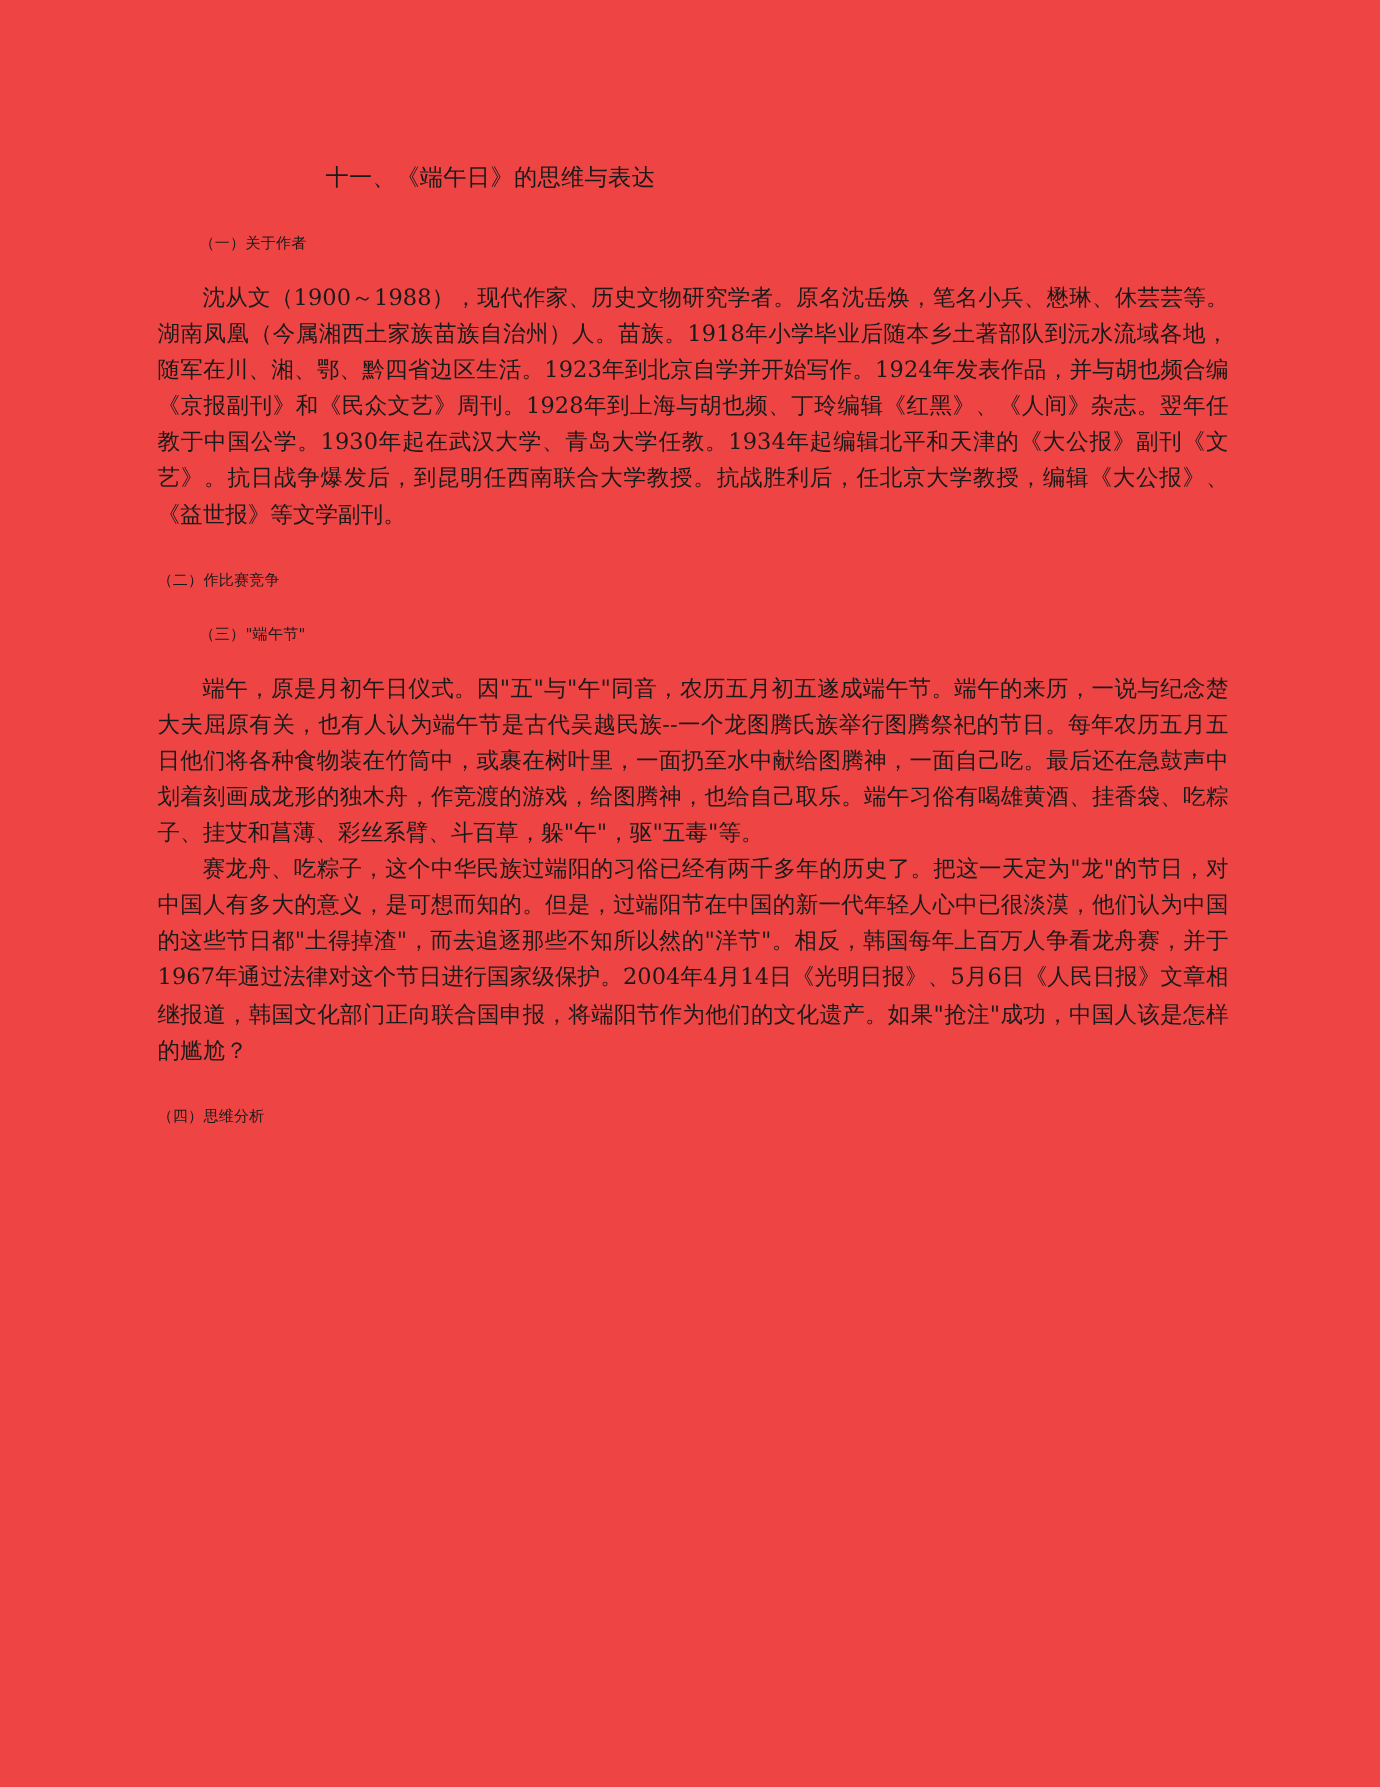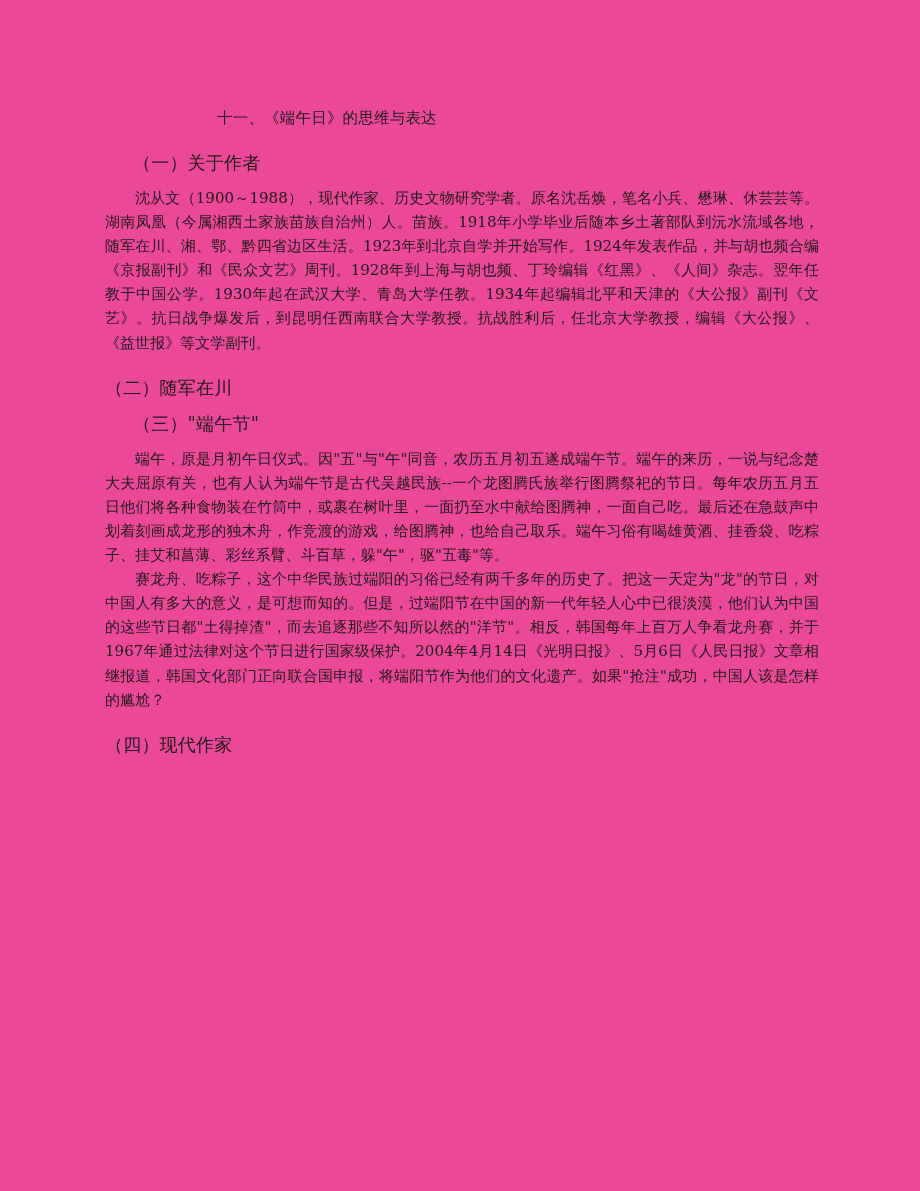--- a/index.html
+++ b/index.html
@@ -11,42 +11,42 @@
     width: 920px;
     height: 1191px;
     font-family: "DejaVu Serif", "Liberation Serif", serif;
     color: #1a1a1a;
     overflow: hidden;
   }
   .page {
     position: relative;
     width: 920px;
     height: 1191px;
-    background: #ec4899;
+    background: #ef4444;
     box-sizing: border-box;
     padding: 13px;
   }
   .content {
     position: absolute;
     left: 105px;
     top: 104px;
     width: 714px;
   }
 
   .doc-title {
     font-size: 15.5px;
     line-height: 28px;
     text-indent: 112px;
     margin: 0 0 18px 0;
     letter-spacing: 0.2px;
     white-space: nowrap;
   }
 
   .section-heading {
-    font-size: 18px;
+    font-size: 10px;
     line-height: 26px;
     margin: 0 0 10px 0;
     text-indent: 0;
     letter-spacing: 0.2px;
   }
   .section-heading.indented {
     text-indent: 28px;
   }
 
   .para {
@@ -71,26 +71,26 @@
 
 <div class="page">
   <div class="content">
 
     <div class="doc-title">十一、《端午日》的思维与表达</div>
 
     <div class="section-heading indented">（一）关于作者</div>
 
     <div class="para">沈从文（1900～1988），现代作家、历史文物研究学者。原名沈岳焕，笔名小兵、懋琳、休芸芸等。湖南凤凰（今属湘西土家族苗族自治州）人。苗族。1918年小学毕业后随本乡土著部队到沅水流域各地，随军在川、湘、鄂、黔四省边区生活。1923年到北京自学并开始写作。1924年发表作品，并与胡也频合编《京报副刊》和《民众文艺》周刊。1928年到上海与胡也频、丁玲编辑《红黑》、《人间》杂志。翌年任教于中国公学。1930年起在武汉大学、青岛大学任教。1934年起编辑北平和天津的《大公报》副刊《文艺》。抗日战争爆发后，到昆明任西南联合大学教授。抗战胜利后，任北京大学教授，编辑《大公报》、《益世报》等文学副刊。</div>
 
-    <div class="section-heading">（二）随军在川</div>
+    <div class="section-heading">（二）作比赛竞争</div>
 
 
     <div class="section-heading indented">（三）"端午节"</div>
 
     <div class="para tight">端午，原是月初午日仪式。因"五"与"午"同音，农历五月初五遂成端午节。端午的来历，一说与纪念楚大夫屈原有关，也有人认为端午节是古代吴越民族--一个龙图腾氏族举行图腾祭祀的节日。每年农历五月五日他们将各种食物装在竹筒中，或裹在树叶里，一面扔至水中献给图腾神，一面自己吃。最后还在急鼓声中划着刻画成龙形的独木舟，作竞渡的游戏，给图腾神，也给自己取乐。端午习俗有喝雄黄酒、挂香袋、吃粽子、挂艾和菖薄、彩丝系臂、斗百草，躲"午"，驱"五毒"等。</div>
 
     <div class="para follow">赛龙舟、吃粽子，这个中华民族过端阳的习俗已经有两千多年的历史了。把这一天定为"龙"的节日，对中国人有多大的意义，是可想而知的。但是，过端阳节在中国的新一代年轻人心中已很淡漠，他们认为中国的这些节日都"土得掉渣"，而去追逐那些不知所以然的"洋节"。相反，韩国每年上百万人争看龙舟赛，并于1967年通过法律对这个节日进行国家级保护。2004年4月14日《光明日报》、5月6日《人民日报》文章相继报道，韩国文化部门正向联合国申报，将端阳节作为他们的文化遗产。如果"抢注"成功，中国人该是怎样的尴尬？</div>
 
-    <div class="section-heading">（四）现代作家</div>
+    <div class="section-heading">（四）思维分析</div>
 
 
   </div>
 </div>
 
 </body></html>

